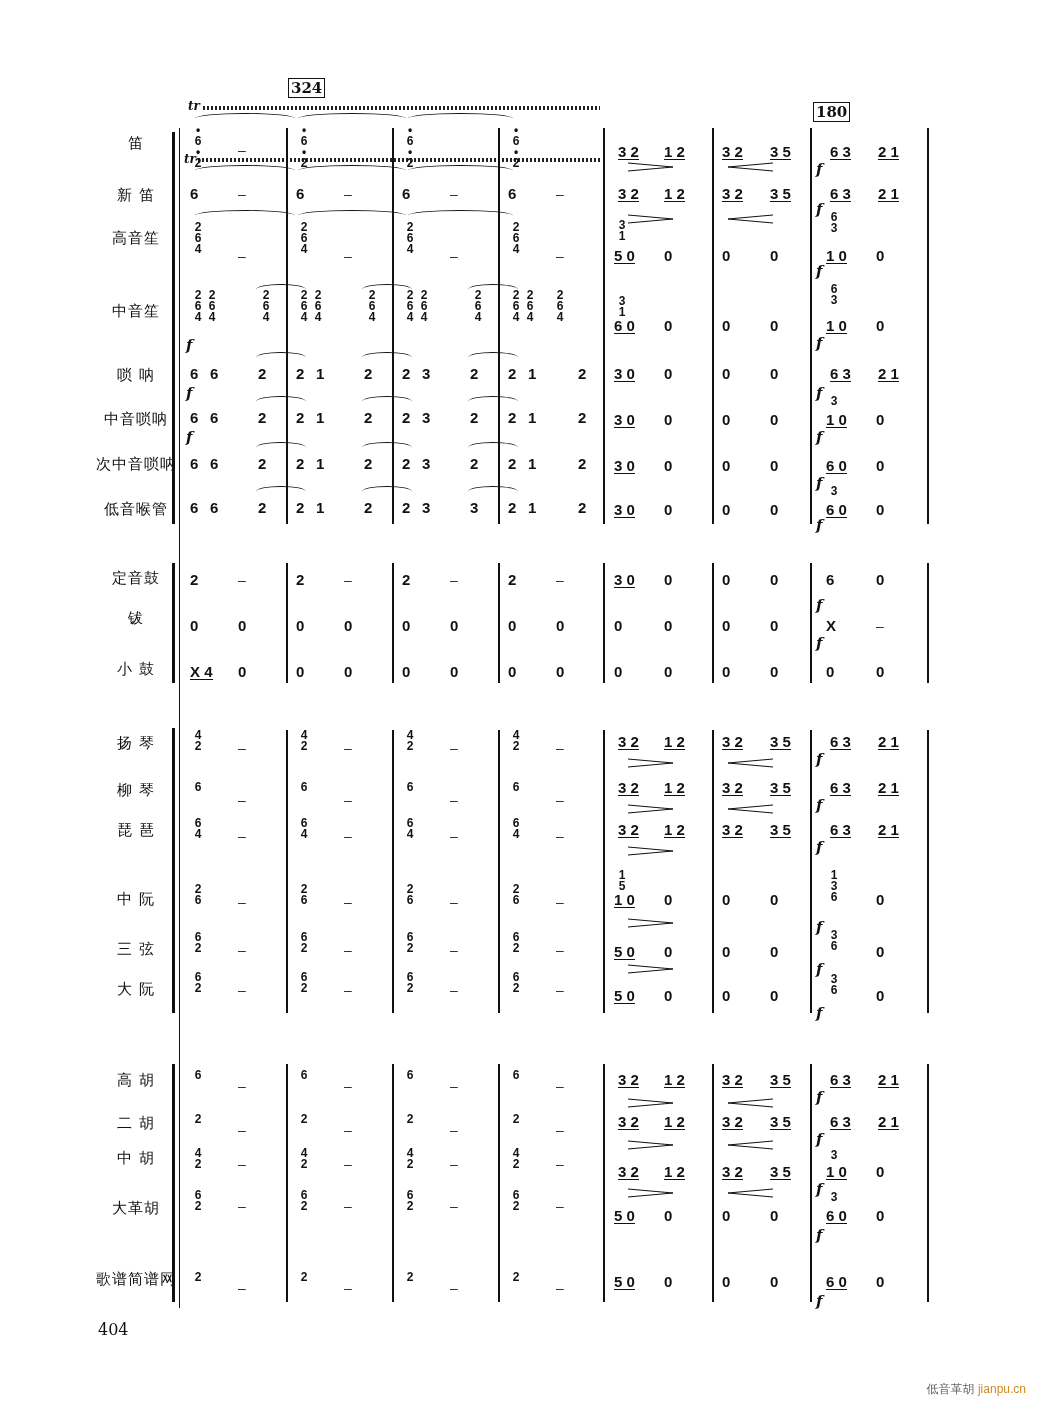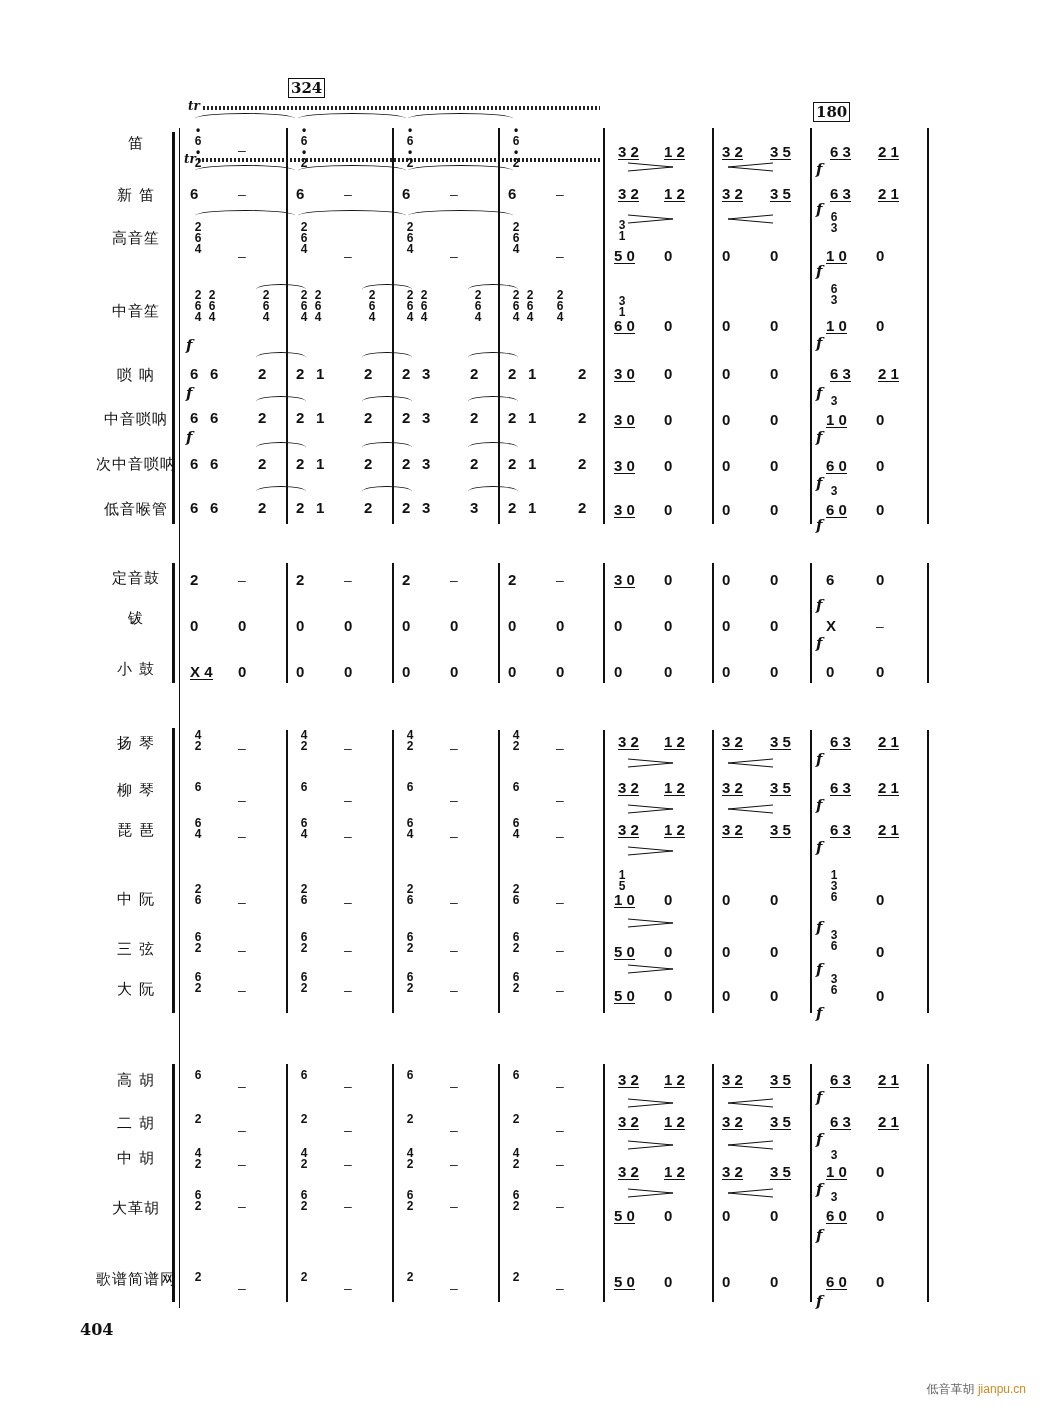--- a/index.html
+++ b/index.html
@@ -21,22 +21,22 @@
                line-height:18px; }
   .trill { position:absolute; height:4px;
            background:repeating-linear-gradient(90deg,#222 0 2px,transparent 2px 4px); }
   .tr-label { position:absolute; font-family:"DejaVu Serif", serif; font-style:italic;
               font-weight:bold; font-size:12px; }
   .tie { position:absolute; height:10px; border-top:1.2px solid #111;
          border-radius:50% 50% 0 0; }
   .dyn { position:absolute; font-family:"DejaVu Serif", serif; font-style:italic;
          font-weight:bold; font-size:15px; }
   .hair { position:absolute; }
-  .pageno { position:absolute; left:80px; top:1320px; font-family:"DejaVu Serif", serif;
-            font-weight:bold; font-size:16px; }
+  .pageno { position:absolute; left:98px; top:1320px; font-family:"DejaVu Serif", serif;
+            font-weight:normal; font-size:16px; }
   .wm { position:absolute; right:14px; bottom:12px; font-size:12px; color:#666; }
   .wm span.en { color:#d08a20; }
   .ul { border-bottom:1.2px solid #111; }
 </style>
 </head>
 <body>
 
 <div class="rehearsal" style="left:288px;top:78px;">324</div>
 <div class="rehearsal" style="left:813px;top:102px;">180</div>
 

